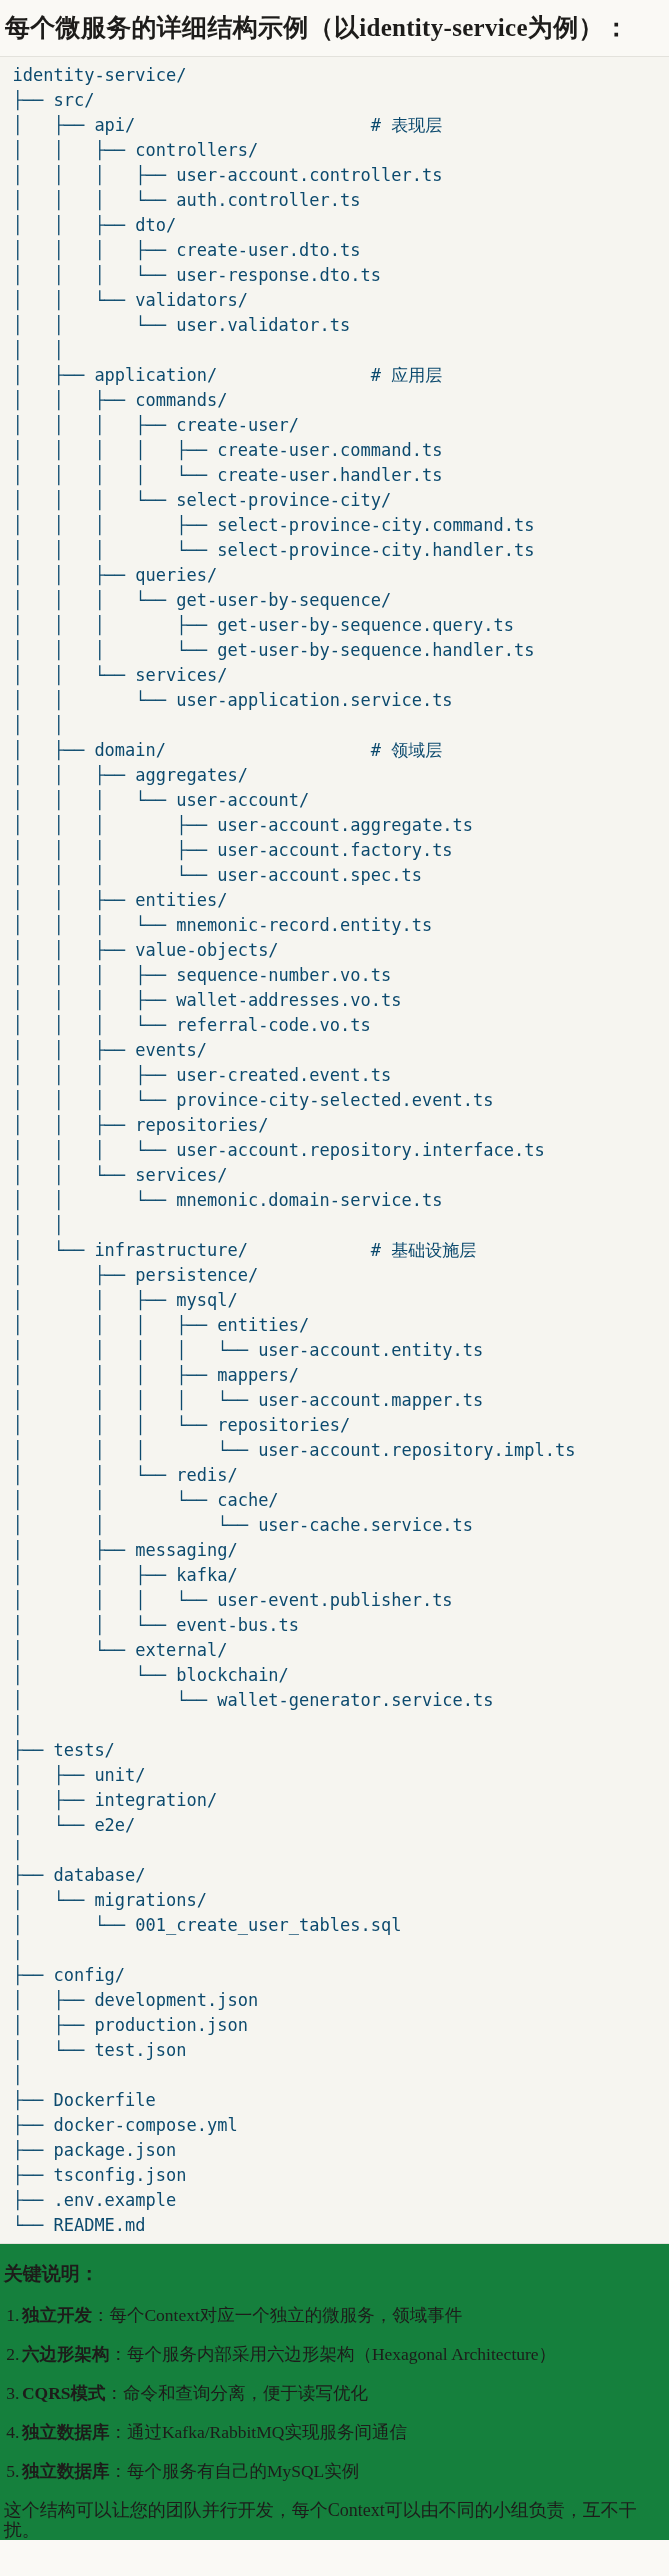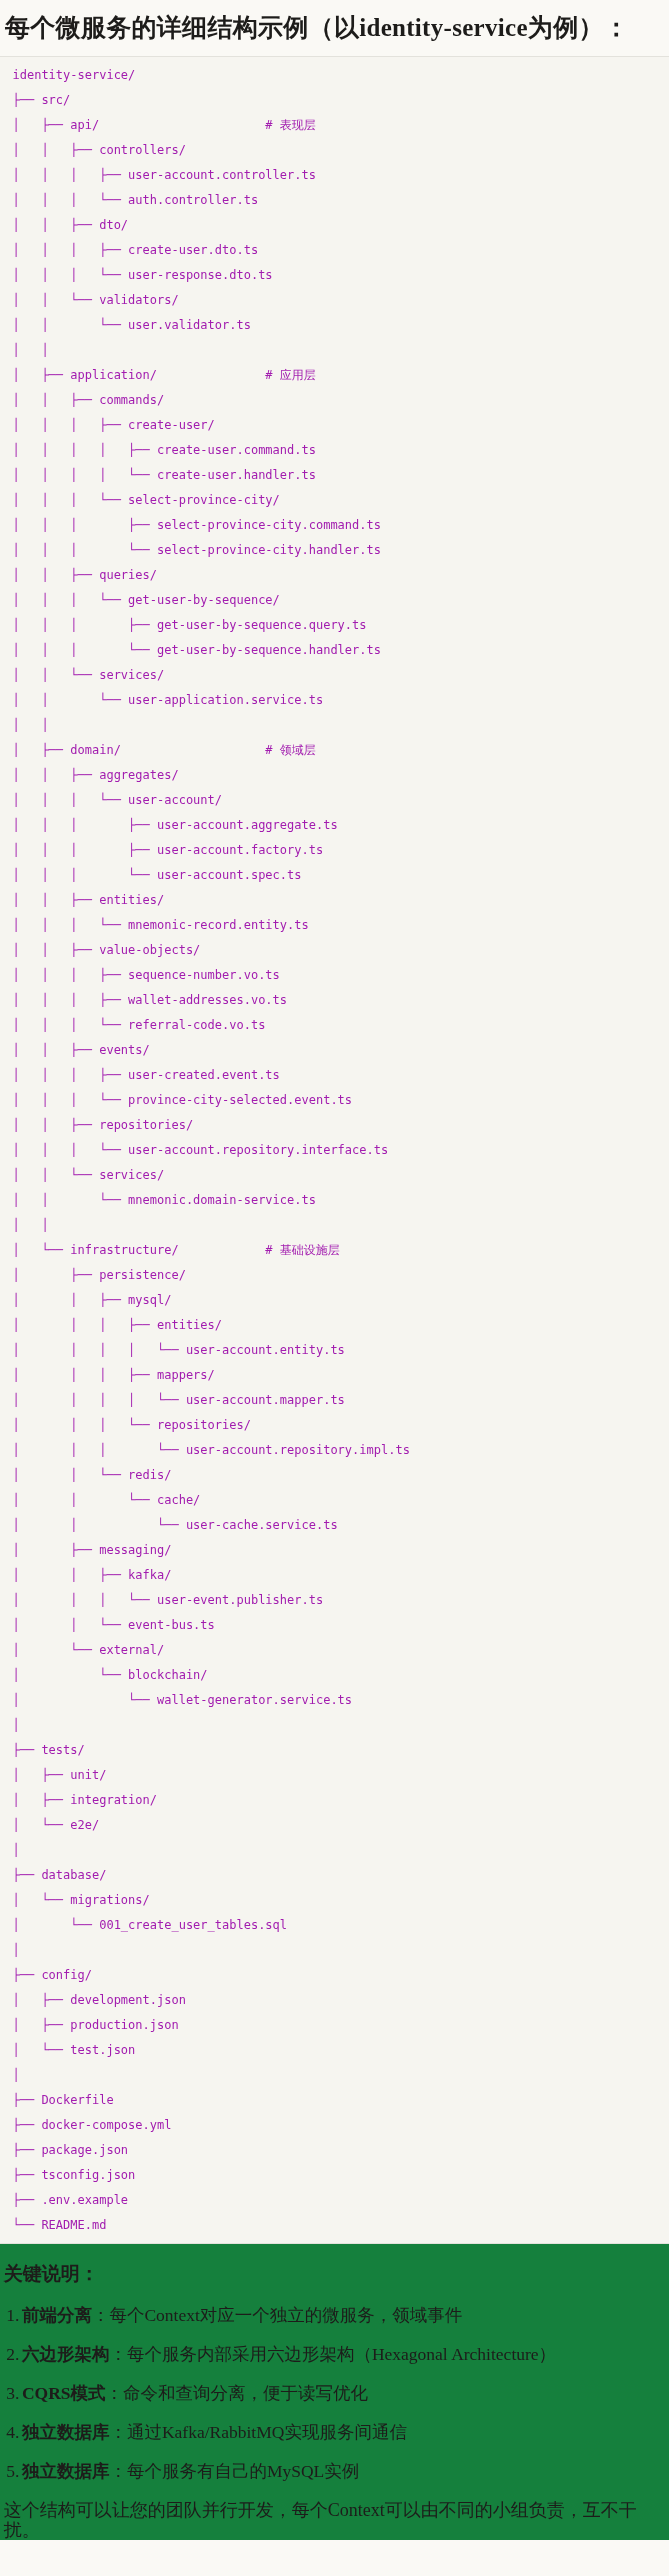--- a/index.html
+++ b/index.html
@@ -31,23 +31,23 @@
   
   section.codeblock {
     background: #f6f5f0;
     border-bottom: 0.6px solid #e3e2dc;
     padding: 6.3px 0 5.6px 0;
   }
   pre.tree {
     margin: 0;
     padding: 0 0 0 12.5px;
     font-family: "DejaVu Sans Mono", monospace;
-    font-size: 12px;
+    font-size: 17px;
     line-height: 25px;
-    color: #a21caf;
+    color: #0c4a6e;
     white-space: pre;
   }
 
   
   section.notes {
     padding: 19px 6.3px 0 3.8px;
     background: #15803d;
   }
   h2.notes-heading {
     margin: 0;
@@ -164,21 +164,21 @@
 ├── docker-compose.yml
 ├── package.json
 ├── tsconfig.json
 ├── .env.example
 └── README.md</pre>
   </section>
 
   <section class="notes">
     <h2 class="notes-heading">关键说明：</h2>
     <div id="notes-list">
-        <p class="note-item"><span class="num">1.</span><strong class="term">前端分离</strong><span class="desc">：每个Context对应一个独立的微服务，领域事件</span></p>
+        <p class="note-item"><span class="num">1.</span><strong class="term">独立开发</strong><span class="desc">：每个Context对应一个独立的微服务，领域事件</span></p>
         <p class="note-item"><span class="num">2.</span><strong class="term">六边形架构</strong><span class="desc">：每个服务内部采用六边形架构（Hexagonal Architecture）</span></p>
         <p class="note-item"><span class="num">3.</span><strong class="term">CQRS模式</strong><span class="desc">：命令和查询分离，便于读写优化</span></p>
         <p class="note-item"><span class="num">4.</span><strong class="term">独立数据库</strong><span class="desc">：通过Kafka/RabbitMQ实现服务间通信</span></p>
         <p class="note-item"><span class="num">5.</span><strong class="term">独立数据库</strong><span class="desc">：每个服务有自己的MySQL实例</span></p>
       </div>
     <p class="closing">这个结构可以让您的团队并行开发，每个Context可以由不同的小组负责，互不干扰。</p>
   </section>
 
 </div>
 

